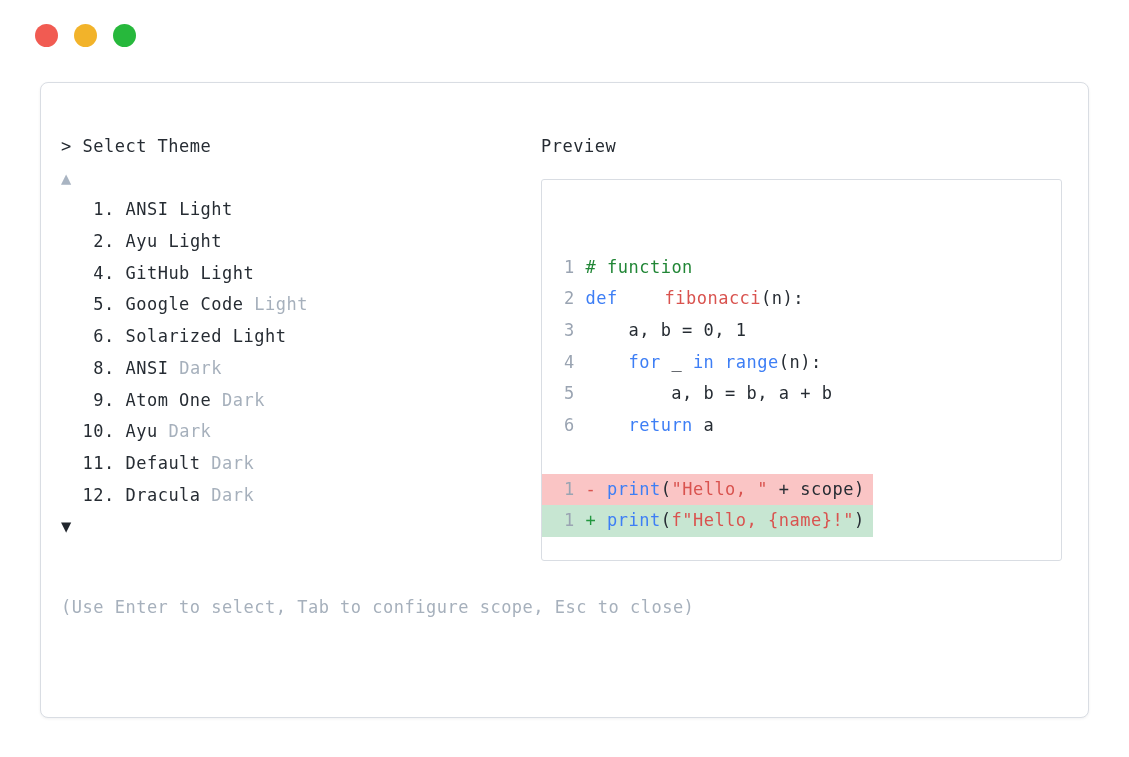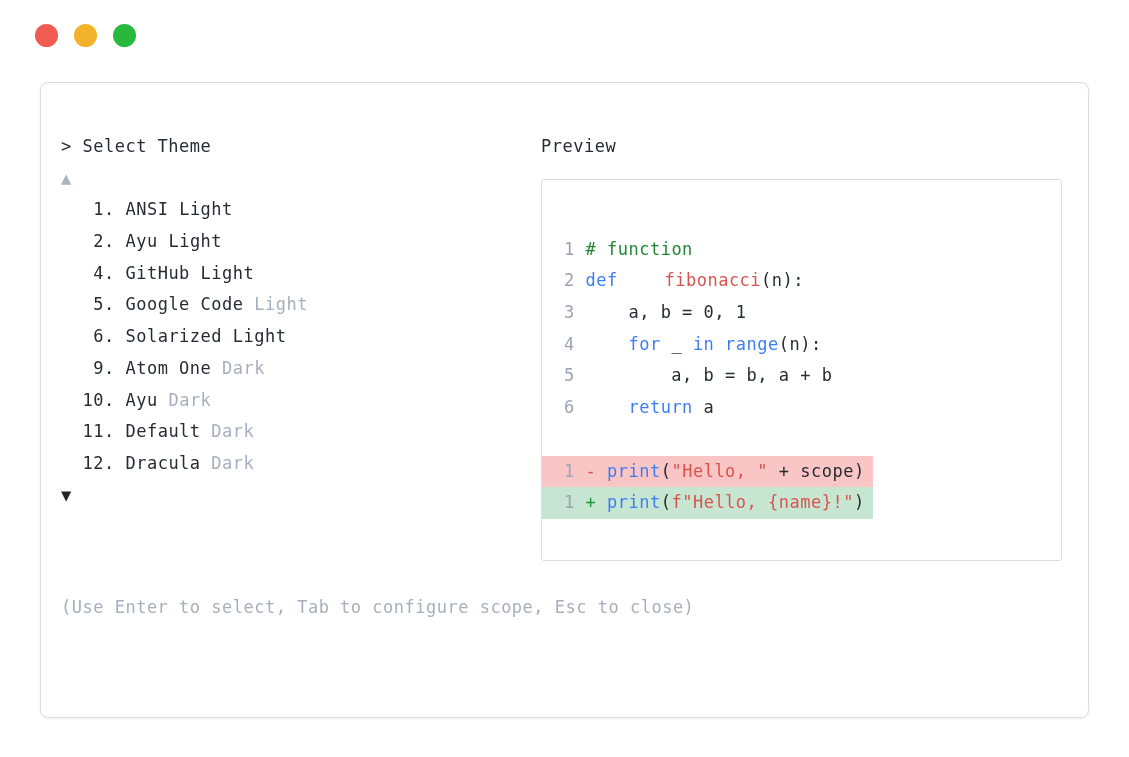--- a/index.html
+++ b/index.html
@@ -66,21 +66,21 @@
 
   
   .code-box {
     box-sizing: border-box;
     width: 521px;
     height: 382px;
     margin-top: 16px;
     border: 1.5px solid var(--border);
     border-radius: 3px;
     background: #ffffff;
-    padding-top: 54px;
+    padding-top: 72px;
     overflow: hidden;
   }
   .code-line {
     white-space: pre;
     height: 31.7px;
     padding: 0 8px 0 22px;
     width: fit-content;
   }
   .code-line.del { background: var(--diff_del_bg); }
   .code-line.add { background: var(--diff_add_bg); }
@@ -115,20 +115,21 @@
     <div class="body-row">
 
       <div class="col-left-w">
         <div class="line arrow-up">▲</div>
         <div id="theme-items">
             <div class="line"><span>   </span><span class="txt">1. </span><span class="txt">ANSI</span><span> </span><span class="txt">Light</span></div>
             <div class="line"><span>   </span><span class="txt">2. </span><span class="txt">Ayu</span><span> </span><span class="txt">Light</span></div>
             <div class="line"><span>   </span><span class="txt">4. </span><span class="txt">GitHub</span><span> </span><span class="txt">Light</span></div>
             <div class="line"><span>   </span><span class="txt">5. </span><span class="txt">Google Code</span><span> </span><span class="muted">Light</span></div>
             <div class="line"><span>   </span><span class="txt">6. </span><span class="txt">Solarized</span><span> </span><span class="txt">Light</span></div>
+            <div class="line"><span>   </span><span class="txt">8. </span><span class="txt">ANSI</span><span> </span><span class="muted">Dark</span></div>
             <div class="line"><span>   </span><span class="txt">9. </span><span class="txt">Atom One</span><span> </span><span class="muted">Dark</span></div>
             <div class="line"><span>  </span><span class="txt">10. </span><span class="txt">Ayu</span><span> </span><span class="muted">Dark</span></div>
             <div class="line"><span>  </span><span class="txt">11. </span><span class="txt">Default</span><span> </span><span class="muted">Dark</span></div>
             <div class="line"><span>  </span><span class="txt">12. </span><span class="txt">Dracula</span><span> </span><span class="muted">Dark</span></div>
           </div>
         <div class="line arrow-down">▼</div>
       </div>
 
       <div>
         <div class="code-box" id="code-box">

